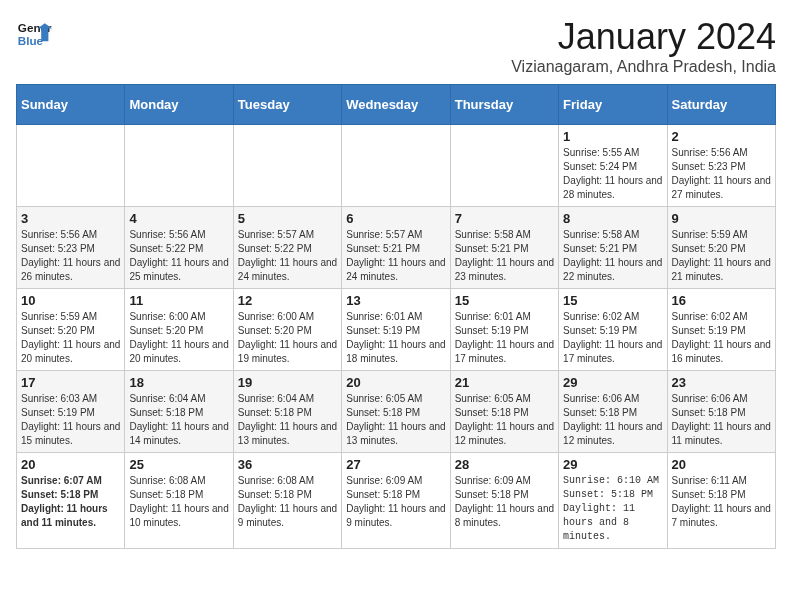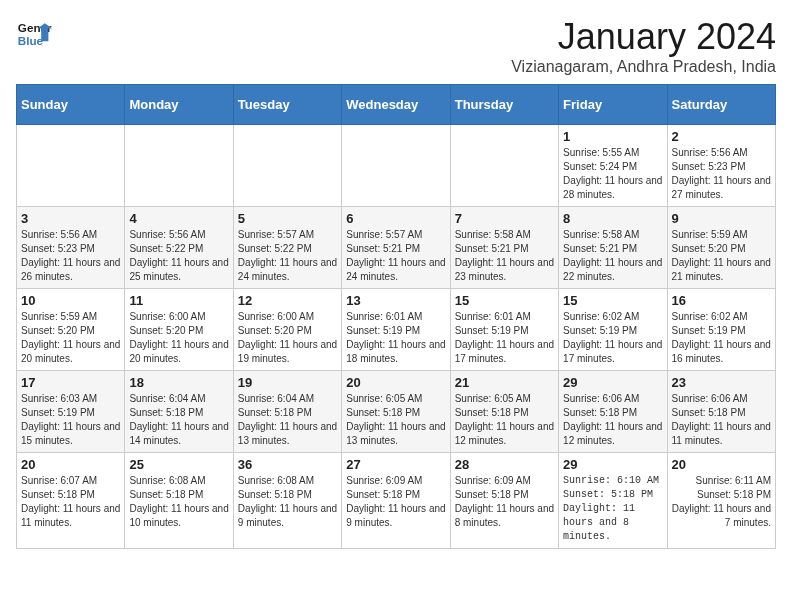--- a/index.html
+++ b/index.html
@@ -254,21 +254,21 @@
         <td>
           <span class="day-num">23</span>
           <div class="day-info" style="white-space: pre-line;">Sunrise: 6:06 AM
 Sunset: 5:18 PM
 Daylight: 11 hours and 11 minutes.</div>
         </td>
       </tr>
       <tr>
         <td>
           <span class="day-num">20</span>
-          <div class="day-info" style="white-space: pre-line;">Sunrise: 6:07 AM
+          <div class="day-info" style="white-space: pre-line; font-weight: bold;">Sunrise: 6:07 AM
 Sunset: 5:18 PM
 Daylight: 11 hours and 11 minutes.</div>
         </td>
         <td>
           <span class="day-num">25</span>
           <div class="day-info" style="white-space: pre-line;">Sunrise: 6:08 AM
 Sunset: 5:18 PM
 Daylight: 11 hours and 10 minutes.</div>
         </td>
         <td>
@@ -290,19 +290,19 @@
 Daylight: 11 hours and 8 minutes.</div>
         </td>
         <td>
           <span class="day-num">29</span>
           <div class="day-info" style="white-space: pre-line; font-family: Liberation Mono, monospace;">Sunrise: 6:10 AM
 Sunset: 5:18 PM
 Daylight: 11 hours and 8 minutes.</div>
         </td>
         <td>
           <span class="day-num">20</span>
-          <div class="day-info" style="white-space: pre-line; text-align: right;">Sunrise: 6:11 AM
+          <div class="day-info" style="white-space: pre-line;">Sunrise: 6:11 AM
 Sunset: 5:18 PM
 Daylight: 11 hours and 7 minutes.</div>
         </td>
       </tr>
     </tbody>
 </table>
 
 </body></html>

